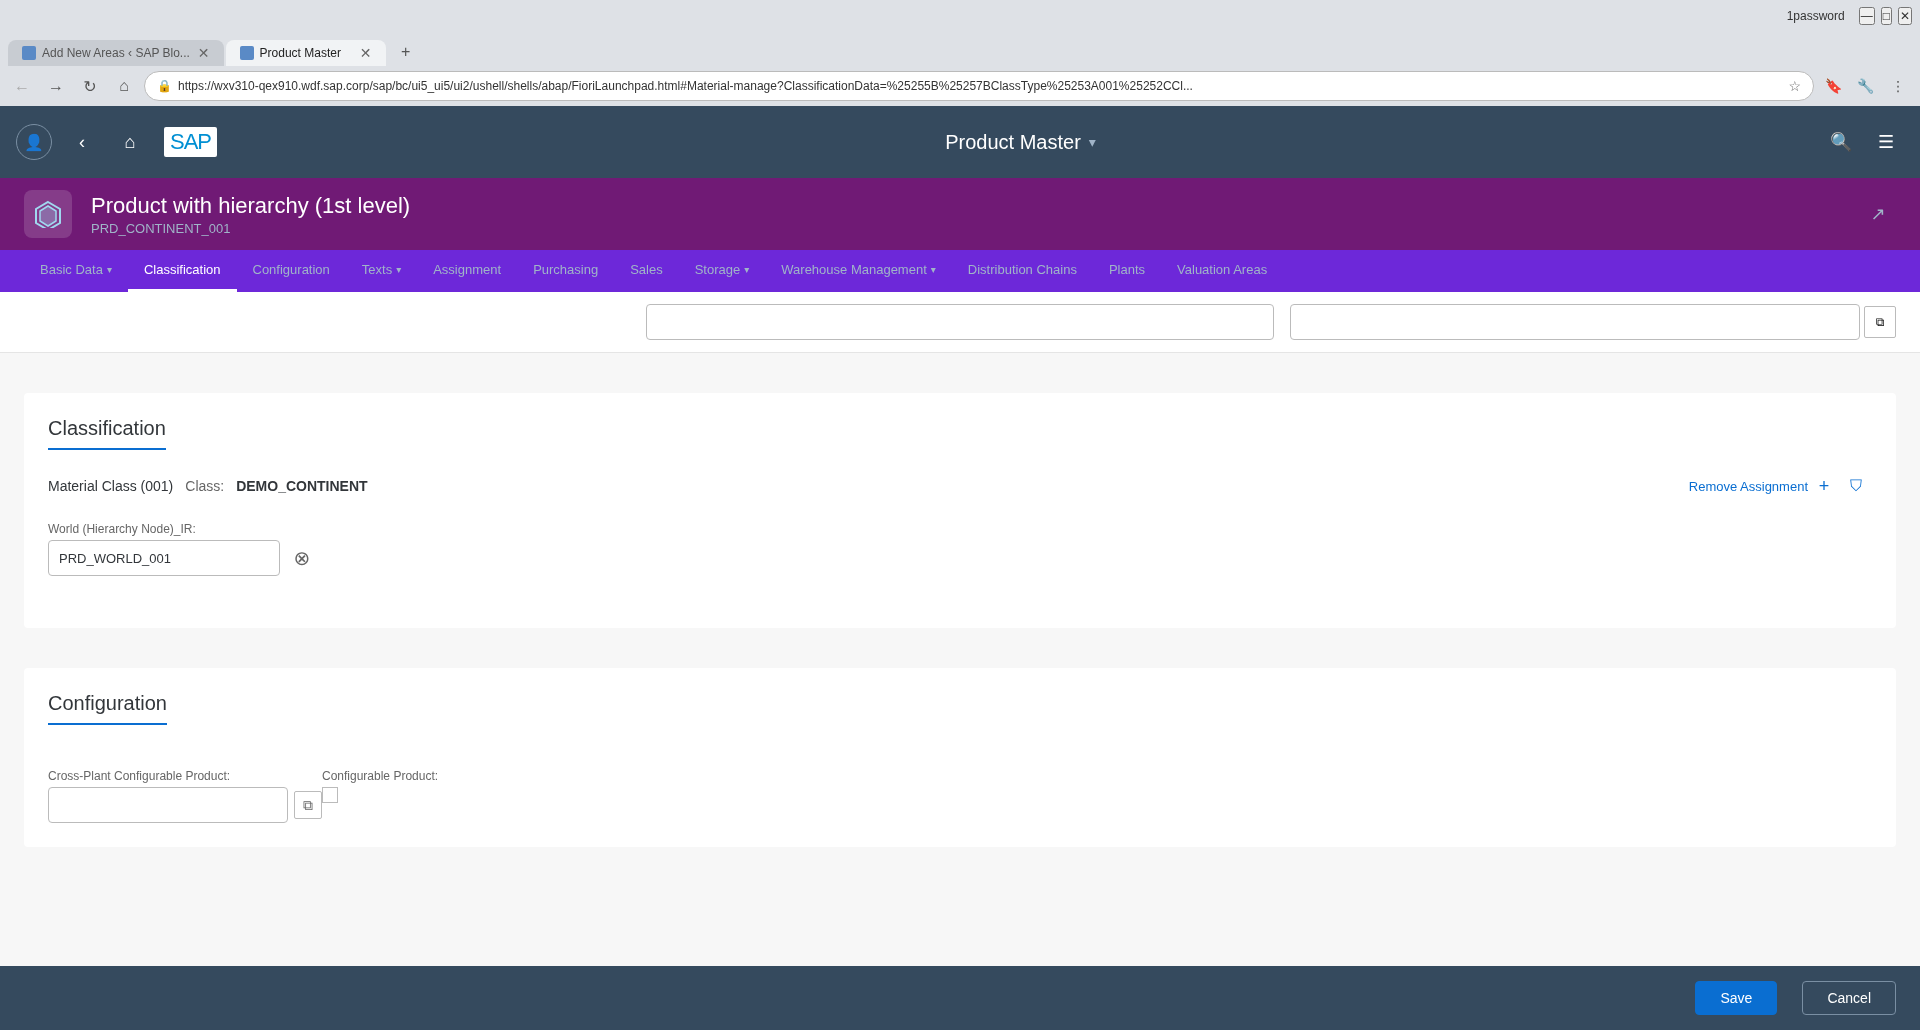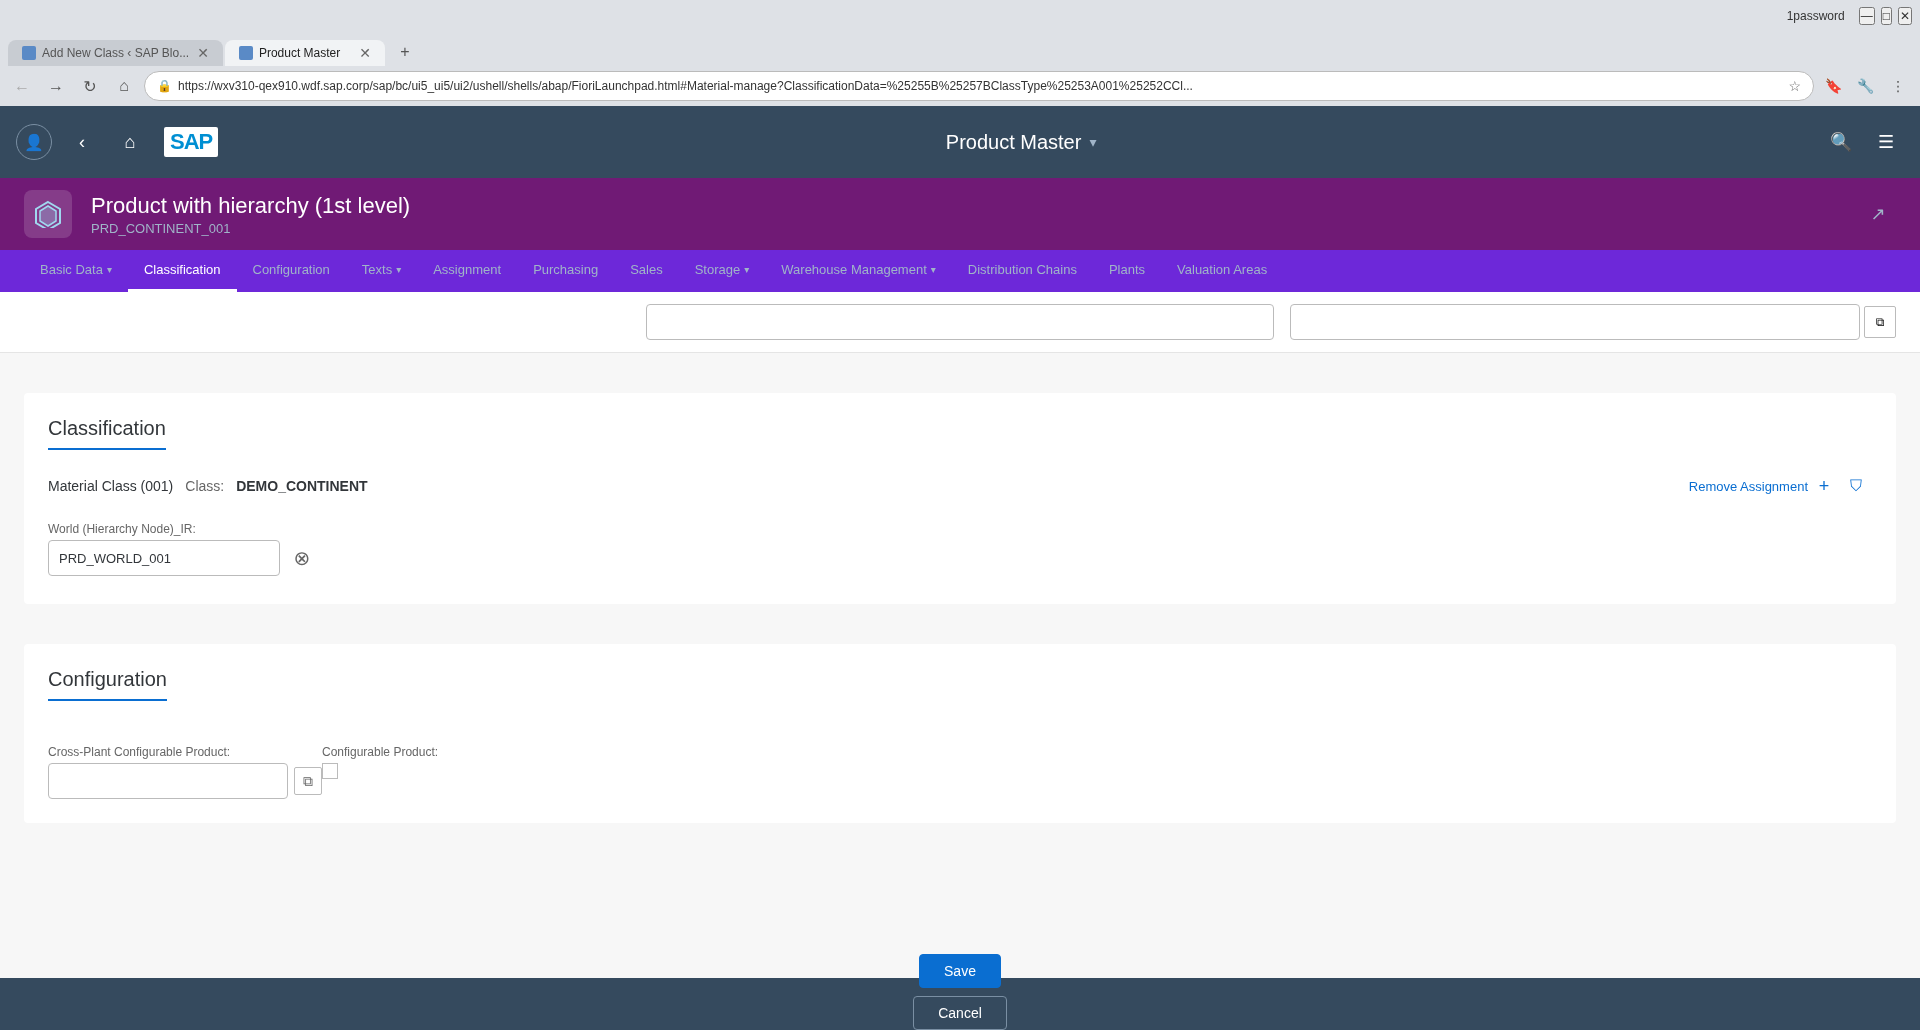--- a/index.html
+++ b/index.html
@@ -27,21 +27,21 @@
     .browser-tools { display: flex; gap: 4px; }
     .tool-btn { width: 28px; height: 28px; border: none; background: none; cursor: pointer; display: flex; align-items: center; justify-content: center; font-size: 14px; color: #555; border-radius: 4px; }
 
     
     .sap-shell { background: #354a5e; color: white; display: flex; align-items: center; height: 72px; padding: 0 16px; position: relative; }
     .shell-left { display: flex; align-items: center; gap: 12px; }
     .shell-avatar { width: 36px; height: 36px; border-radius: 50%; border: 1px solid #7a8fa3; display: flex; align-items: center; justify-content: center; color: white; font-size: 16px; cursor: pointer; }
     .shell-nav-btn { width: 36px; height: 36px; border: none; background: none; color: white; font-size: 18px; cursor: pointer; display: flex; align-items: center; justify-content: center; border-radius: 4px; }
     .shell-home-btn { width: 36px; height: 36px; border: none; background: none; color: white; font-size: 18px; cursor: pointer; display: flex; align-items: center; justify-content: center; border-radius: 4px; }
     .sap-logo { display: flex; align-items: center; margin-left: 4px; }
-    .sap-logo-text { font-size: 22px; font-weight: bold; color: #008fd3; background: white; padding: 2px 6px; border-radius: 2px; letter-spacing: -1px; }
+    .sap-logo-text { font-size: 22px; font-weight: normal; color: #008fd3; background: white; padding: 2px 6px; border-radius: 2px; letter-spacing: -1px; }
     .shell-center { flex: 1; display: flex; align-items: center; justify-content: center; }
     .shell-app-title { display: flex; align-items: center; gap: 8px; font-size: 20px; font-weight: 300; color: white; cursor: pointer; }
     .shell-app-title .chevron { font-size: 14px; color: #a0b4c8; }
     .shell-right { display: flex; align-items: center; gap: 8px; }
     .shell-action-btn { width: 36px; height: 36px; border: none; background: none; color: white; font-size: 18px; cursor: pointer; display: flex; align-items: center; justify-content: center; border-radius: 4px; }
 
     
     .page-header { background: #701a75; color: white; padding: 12px 24px; display: flex; align-items: center; gap: 19px; min-height: 64px; }
     .product-icon { width: 48px; height: 48px; background: rgba(255,255,255,0.15); border-radius: 8px; display: flex; align-items: center; justify-content: center; color: #a0d8ef; font-size: 24px; }
     .page-header-info { flex: 1; }
@@ -68,56 +68,56 @@
     
     .classification-header { display: flex; align-items: center; justify-content: space-between; margin-bottom: 20px; }
     .classification-left { display: flex; align-items: center; gap: 12px; font-size: 14px; color: #32363a; }
     .class-label { font-weight: normal; color: #666; }
     .class-value { font-weight: 600; color: #32363a; }
     .classification-right { display: flex; align-items: center; }
     .remove-assignment-link { color: #0a6ed1; font-size: 13px; cursor: pointer; text-decoration: none; }
     .icon-btn { width: 32px; height: 32px; border: none; background: none; cursor: pointer; display: flex; align-items: center; justify-content: center; color: #0a6ed1; font-size: 18px; border-radius: 4px; }
 
     
-    .form-field { margin-bottom: 4px; }
+    .form-field { margin-bottom: 28px; }
     .form-field label { display: block; font-size: 12px; color: #666; margin-bottom: 4px; }
     .field-with-clear { display: flex; align-items: center; gap: 8px; }
     .form-input { width: 232px; height: 36px; border: 1px solid #bbb; border-radius: 4px; padding: 0 10px; font-size: 13px; color: #32363a; }
     .clear-btn { width: 28px; height: 28px; border: none; background: none; cursor: pointer; display: flex; align-items: center; justify-content: center; color: #666; font-size: 18px; border-radius: 50%; }
 
     
     .config-fields { display: flex; margin-top: 8px; }
     .config-field { display: flex; flex-direction: column; gap: 4px; }
     .config-field label { font-size: 12px; color: #666; }
     .config-input-wrap { display: flex; align-items: center; gap: 6px; }
     .config-input { width: 240px; height: 36px; border: 1px solid #bbb; border-radius: 4px; padding: 0 10px; font-size: 13px; }
     .config-icon-btn { width: 28px; height: 28px; border: 1px solid #bbb; background: white; cursor: pointer; display: flex; align-items: center; justify-content: center; font-size: 14px; color: #666; border-radius: 2px; }
     .config-checkbox { width: 16px; height: 16px; border: 1px solid #bbb; background: white; cursor: pointer; }
 
     
-    .page-footer { background: #354a5e; position: fixed; bottom: 0; left: 0; width: 1920px; height: 52px; display: flex; align-items: center; justify-content: flex-end; padding: 0 24px; gap: 8px; flex-direction: column; }
+    .page-footer { background: #354a5e; position: fixed; bottom: 0; left: 0; width: 1920px; height: 64px; display: flex; align-items: center; justify-content: flex-end; padding: 0 24px; gap: 25px; }
     .footer-btn-save { background: #0a6ed1; color: white; border: 1px solid #0a6ed1; border-radius: 4px; padding: 8px 24px; font-size: 14px; cursor: pointer; }
     .footer-btn-cancel { background: #354a5e; color: white; border: 1px solid #7a8fa3; border-radius: 4px; padding: 8px 24px; font-size: 14px; cursor: pointer; }
   </style>
 </head>
 <body>
 
 <div class="browser-chrome">
 
   <div class="browser-titlebar">
     <span style="font-size:12px;color:#333;margin-right:8px;cursor:pointer;">1password</span>
     <button class="browser-title-btn">—</button>
     <button class="browser-title-btn">□</button>
     <button class="browser-title-btn">✕</button>
   </div>
 
   <div class="browser-tabs">
     <div class="browser-tab">
       <div class="tab-icon" style="background:#5a8ac6;"></div>
-      <span class="tab-title">Add New Class ‹ SAP Blo...</span>
+      <span class="tab-title">Add New Areas ‹ SAP Blo...</span>
       <span class="tab-close">✕</span>
     </div>
     <div class="browser-tab active">
       <div class="tab-icon" style="background:#5a8ac6;"></div>
       <span class="tab-title">Product Master</span>
       <span class="tab-close">✕</span>
     </div>
     <button class="nav-btn" style="margin-left:4px;color:#555;">+</button>
   </div>
 

